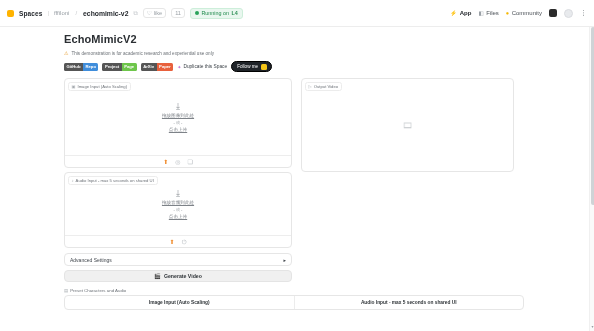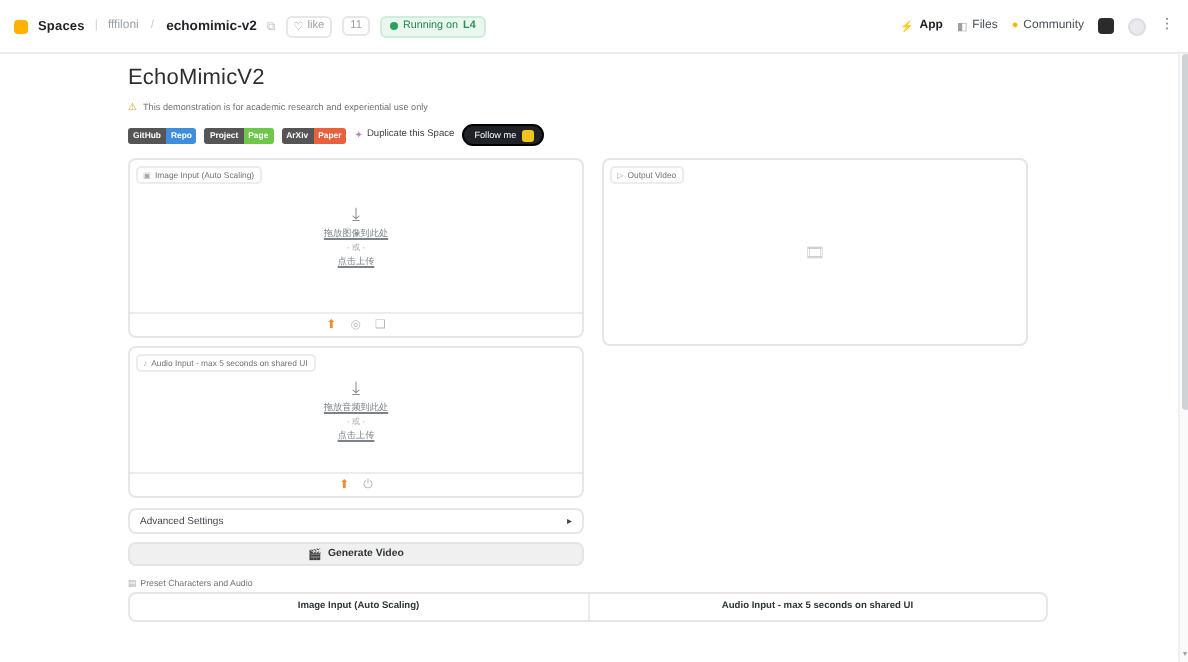--- a/index.html
+++ b/index.html
@@ -75,21 +75,21 @@
   .page {
     position: absolute; top: 27px; left: 0; right: 0; bottom: 0;
     background: #fff;
     overflow: hidden;
   }
   .content {
     padding: 6px 70px 0 64px;
   }
 
   .app-title {
-    font-size: 11px; font-weight: normal; color: #2b2f33;
+    font-size: 11px; font-weight: bold; color: #2b2f33;
     letter-spacing: .1px;
     margin-bottom: 5px;
   }
   .warn-line {
     display: flex; align-items: center; gap: 3px;
     font-size: 4.6px; color: #6b7076;
     margin-bottom: 5px;
   }
   .warn-icon { color: #e8a33d; font-size: 5px; }
 

